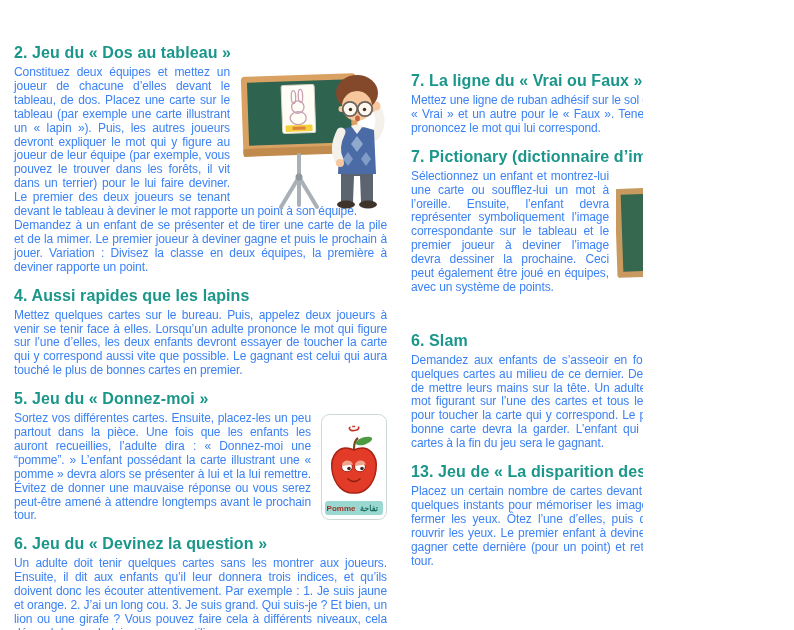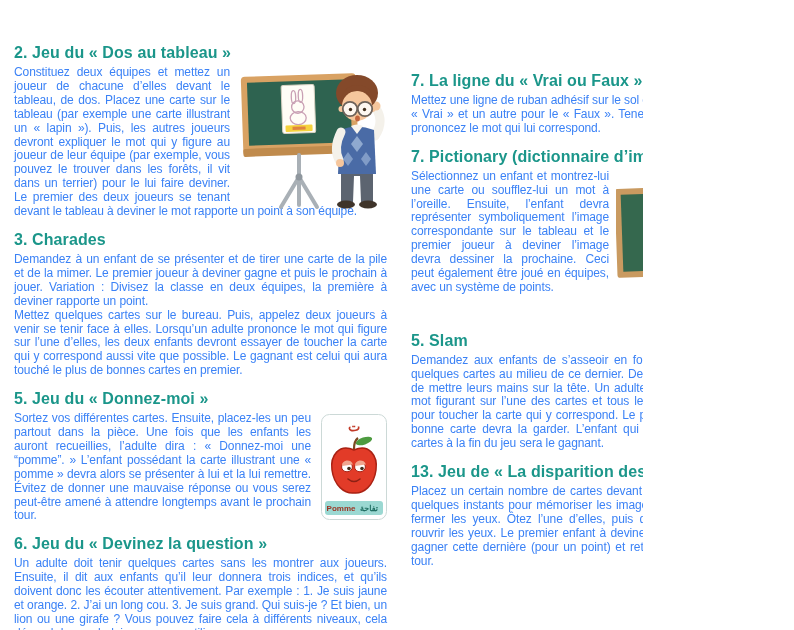--- a/index.html
+++ b/index.html
@@ -88,27 +88,27 @@
               <ellipse cx="109" cy="140.5" rx="9" ry="4" fill="#3f342a"></ellipse>
               <ellipse cx="131" cy="140.5" rx="9" ry="4" fill="#3f342a"></ellipse>
             </g>
           </svg>
         </figure>
         <p class="game-text">Constituez deux équipes et mettez un joueur de chacune d’elles devant le tableau, de dos. Placez une carte sur le tableau (par exemple une carte illustrant un « lapin »). Puis, les autres joueurs devront expliquer le mot qui y figure au joueur de leur équipe (par exemple, vous pouvez le trouver dans les forêts, il vit dans un terrier) pour le lui faire deviner. Le premier des deux joueurs se tenant devant le tableau à deviner le mot rapporte un point à son équipe.</p>
       </div>
     </section>
 
     <section class="game">
-      <h2 class="game-title">3. Charades</h2>
       <div class="game-body">
         <p class="game-text">Demandez à un enfant de se présenter et de tirer une carte de la pile et de la mimer. Le premier joueur à deviner gagne et puis le prochain à jouer. Variation : Divisez la classe en deux équipes, la première à deviner rapporte un point.</p>
       </div>
     </section>
 
     <section class="game">
+      <h2 class="game-title">4. Aussi rapides que les lapins</h2>
       <div class="game-body">
         <p class="game-text">Mettez quelques cartes sur le bureau. Puis, appelez deux joueurs à venir se tenir face à elles. Lorsqu’un adulte prononce le mot qui figure sur l’une d’elles, les deux enfants devront essayer de toucher la carte qui y correspond aussi vite que possible. Le gagnant est celui qui aura touché le plus de bonnes cartes en premier.</p>
       </div>
     </section>
 
     <section class="game">
       <h2 class="game-title">5. Jeu du « Donnez-moi »</h2>
       <div class="game-body">
         <figure class="illu illu-apple">
           <svg width="66" height="106" viewBox="0 0 66 106" xmlns="http://www.w3.org/2000/svg">
@@ -199,21 +199,21 @@
               <ellipse cx="98" cy="116" rx="8.5" ry="5" fill="#5a3d22" transform="rotate(-32,98,116)"></ellipse>
               <ellipse cx="149" cy="133" rx="8.5" ry="5" fill="#5a3d22"></ellipse>
             </g>
           </svg>
         </figure>
         <p class="game-text">Sélectionnez un enfant et montrez-lui une carte ou soufflez-lui un mot à l’oreille. Ensuite, l’enfant devra représenter symboliquement l’image correspondante sur le tableau et le premier joueur à deviner l’image devra dessiner la prochaine. Ceci peut également être joué en équipes, avec un système de points.</p>
       </div>
     </section>
 
     <section class="game">
-      <h2 class="game-title">5. Slam</h2>
+      <h2 class="game-title">6. Slam</h2>
       <div class="game-body">
         <p class="game-text">Demandez aux enfants de s’asseoir en formant un cercle et placez quelques cartes au milieu de ce dernier. Demandez à tous les enfants de mettre leurs mains sur la tête. Un adulte prononce à haute voix le mot figurant sur l’une des cartes et tous les enfants devront accourir pour toucher la carte qui y correspond. Le premier joueur à toucher la bonne carte devra la garder. L’enfant qui aura remporté le plus de cartes à la fin du jeu sera le gagnant.</p>
       </div>
     </section>
 
     <section class="game">
       <h2 class="game-title">13. Jeu de « La disparition des cartes »</h2>
       <div class="game-body">
         <p class="game-text">Placez un certain nombre de cartes devant les enfants. Accordez-leur quelques instants pour mémoriser les images, puis demandez-leur de fermer les yeux. Ôtez l’une d’elles, puis demandez aux enfants de rouvrir les yeux. Le premier enfant à deviner la carte manquante peut gagner cette dernière (pour un point) et retirer une carte au prochain tour.</p>
       </div>

